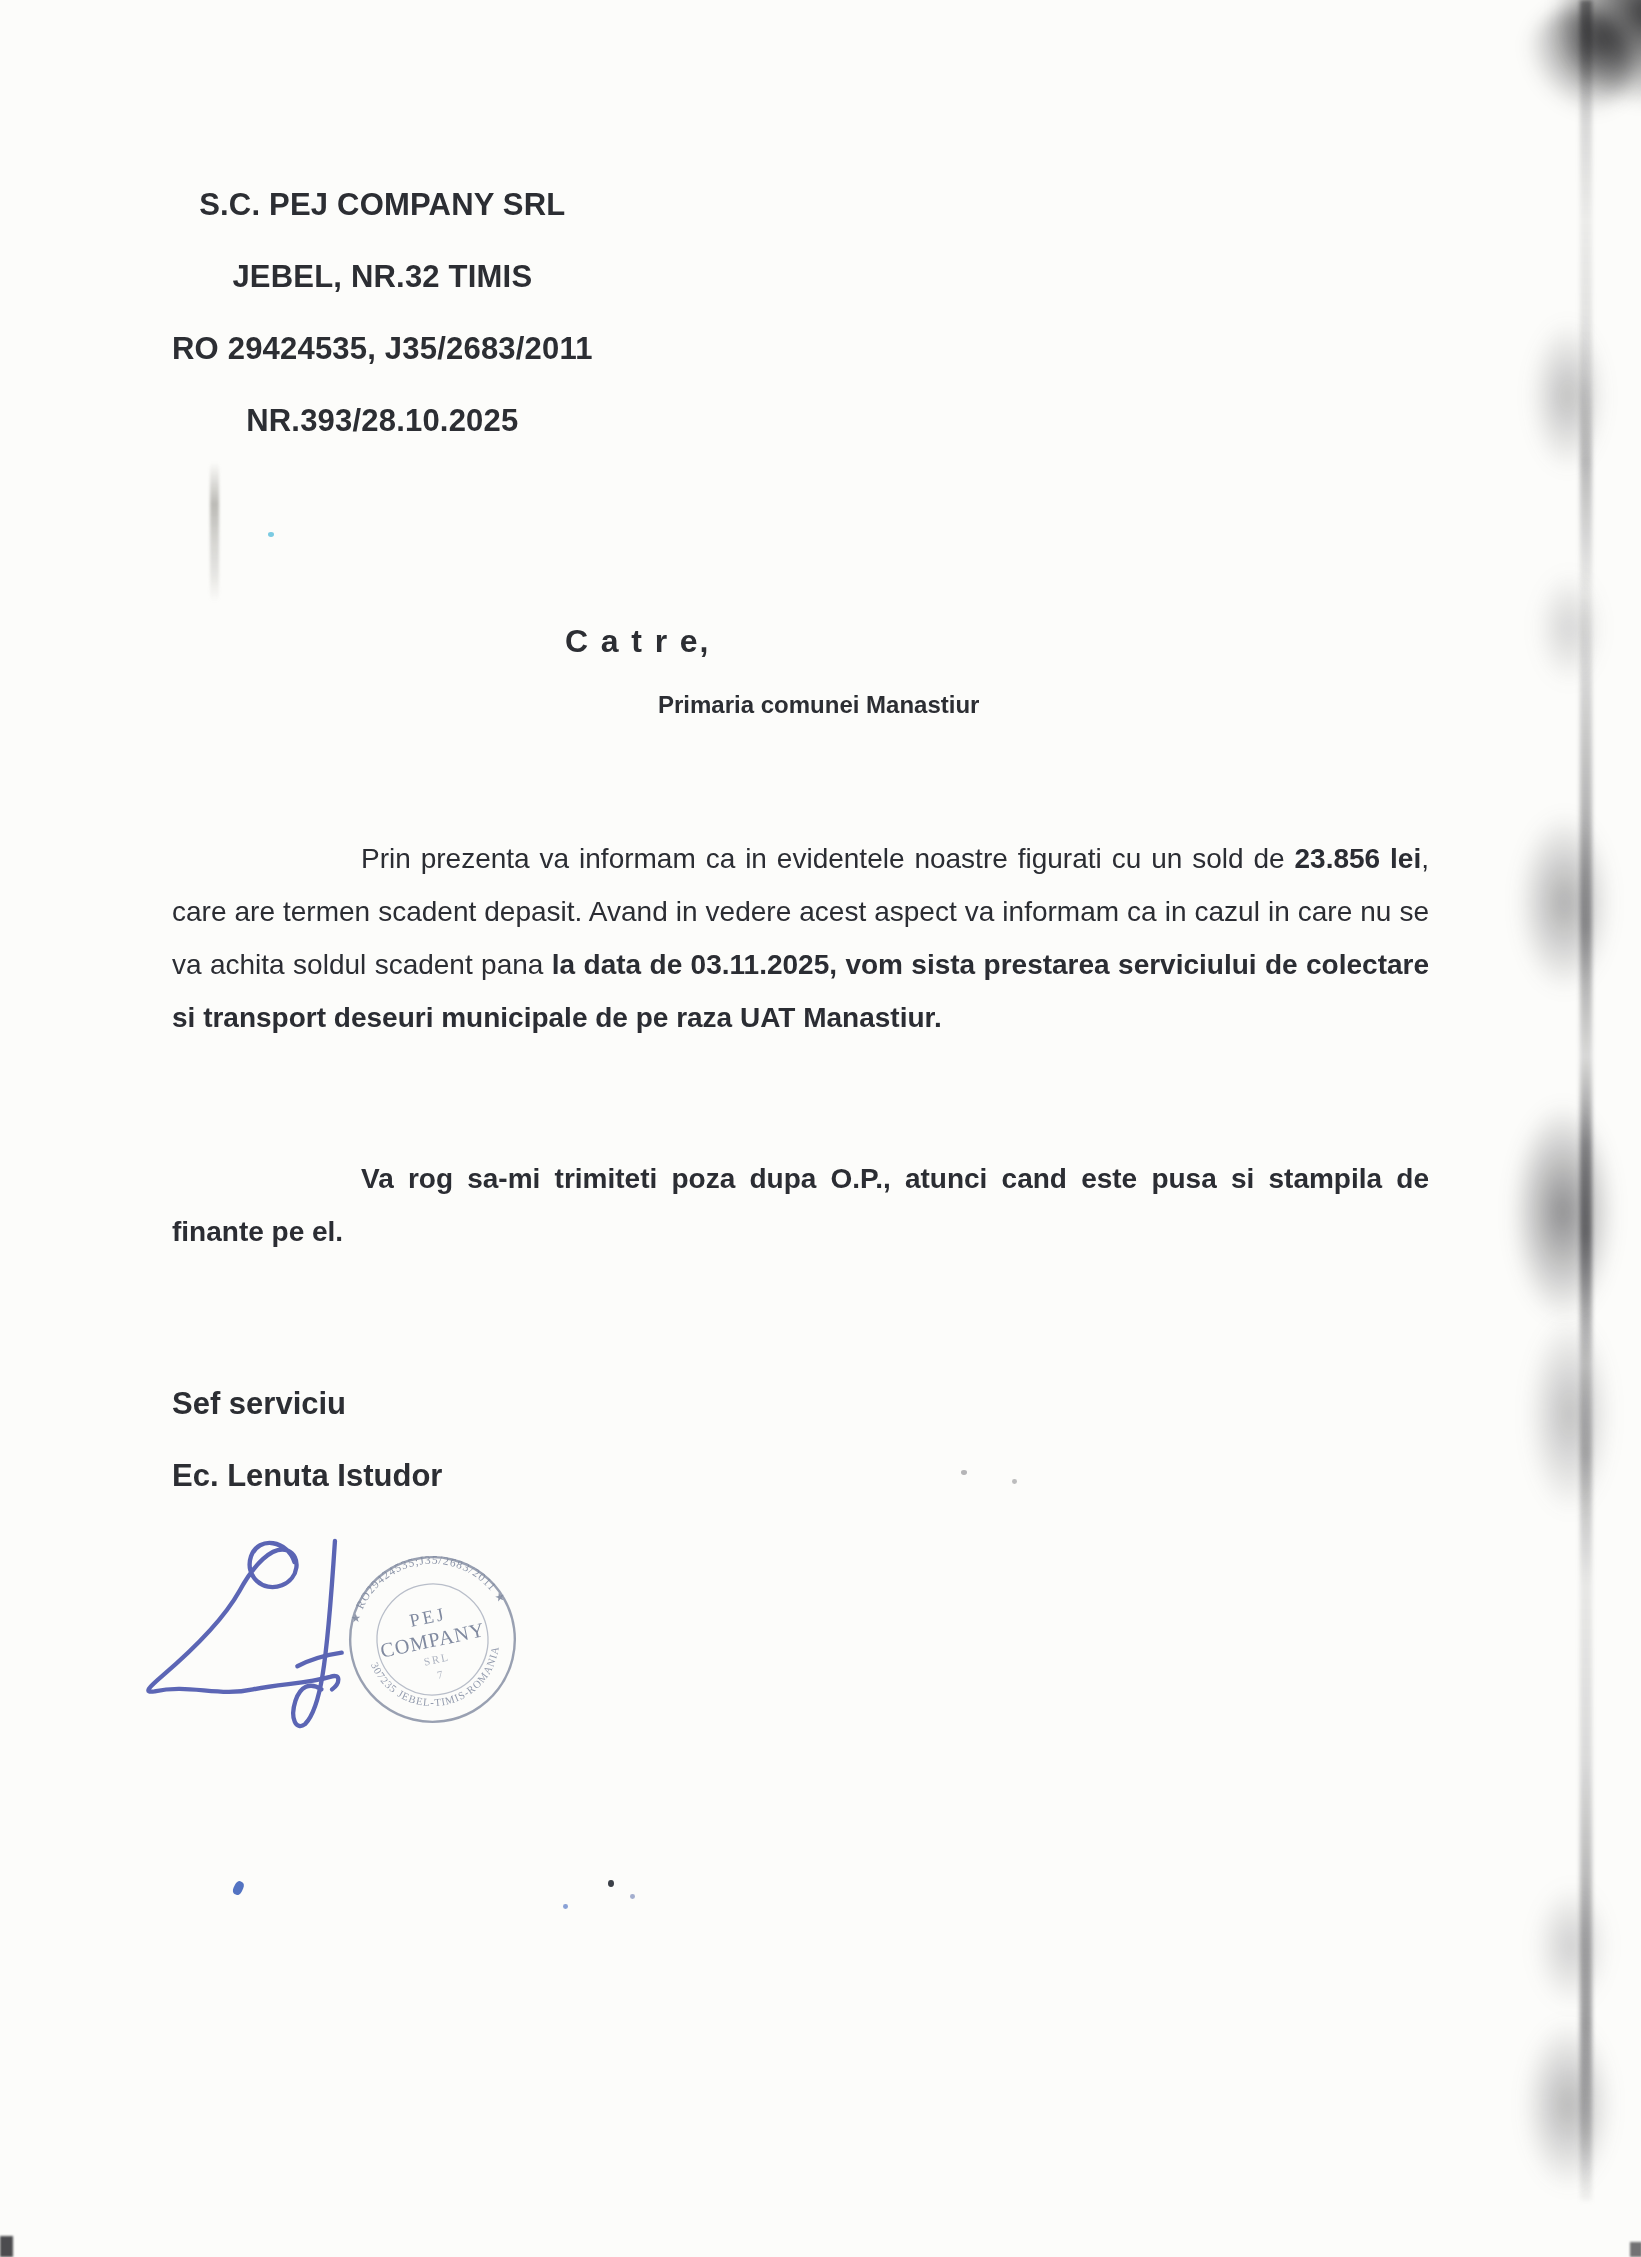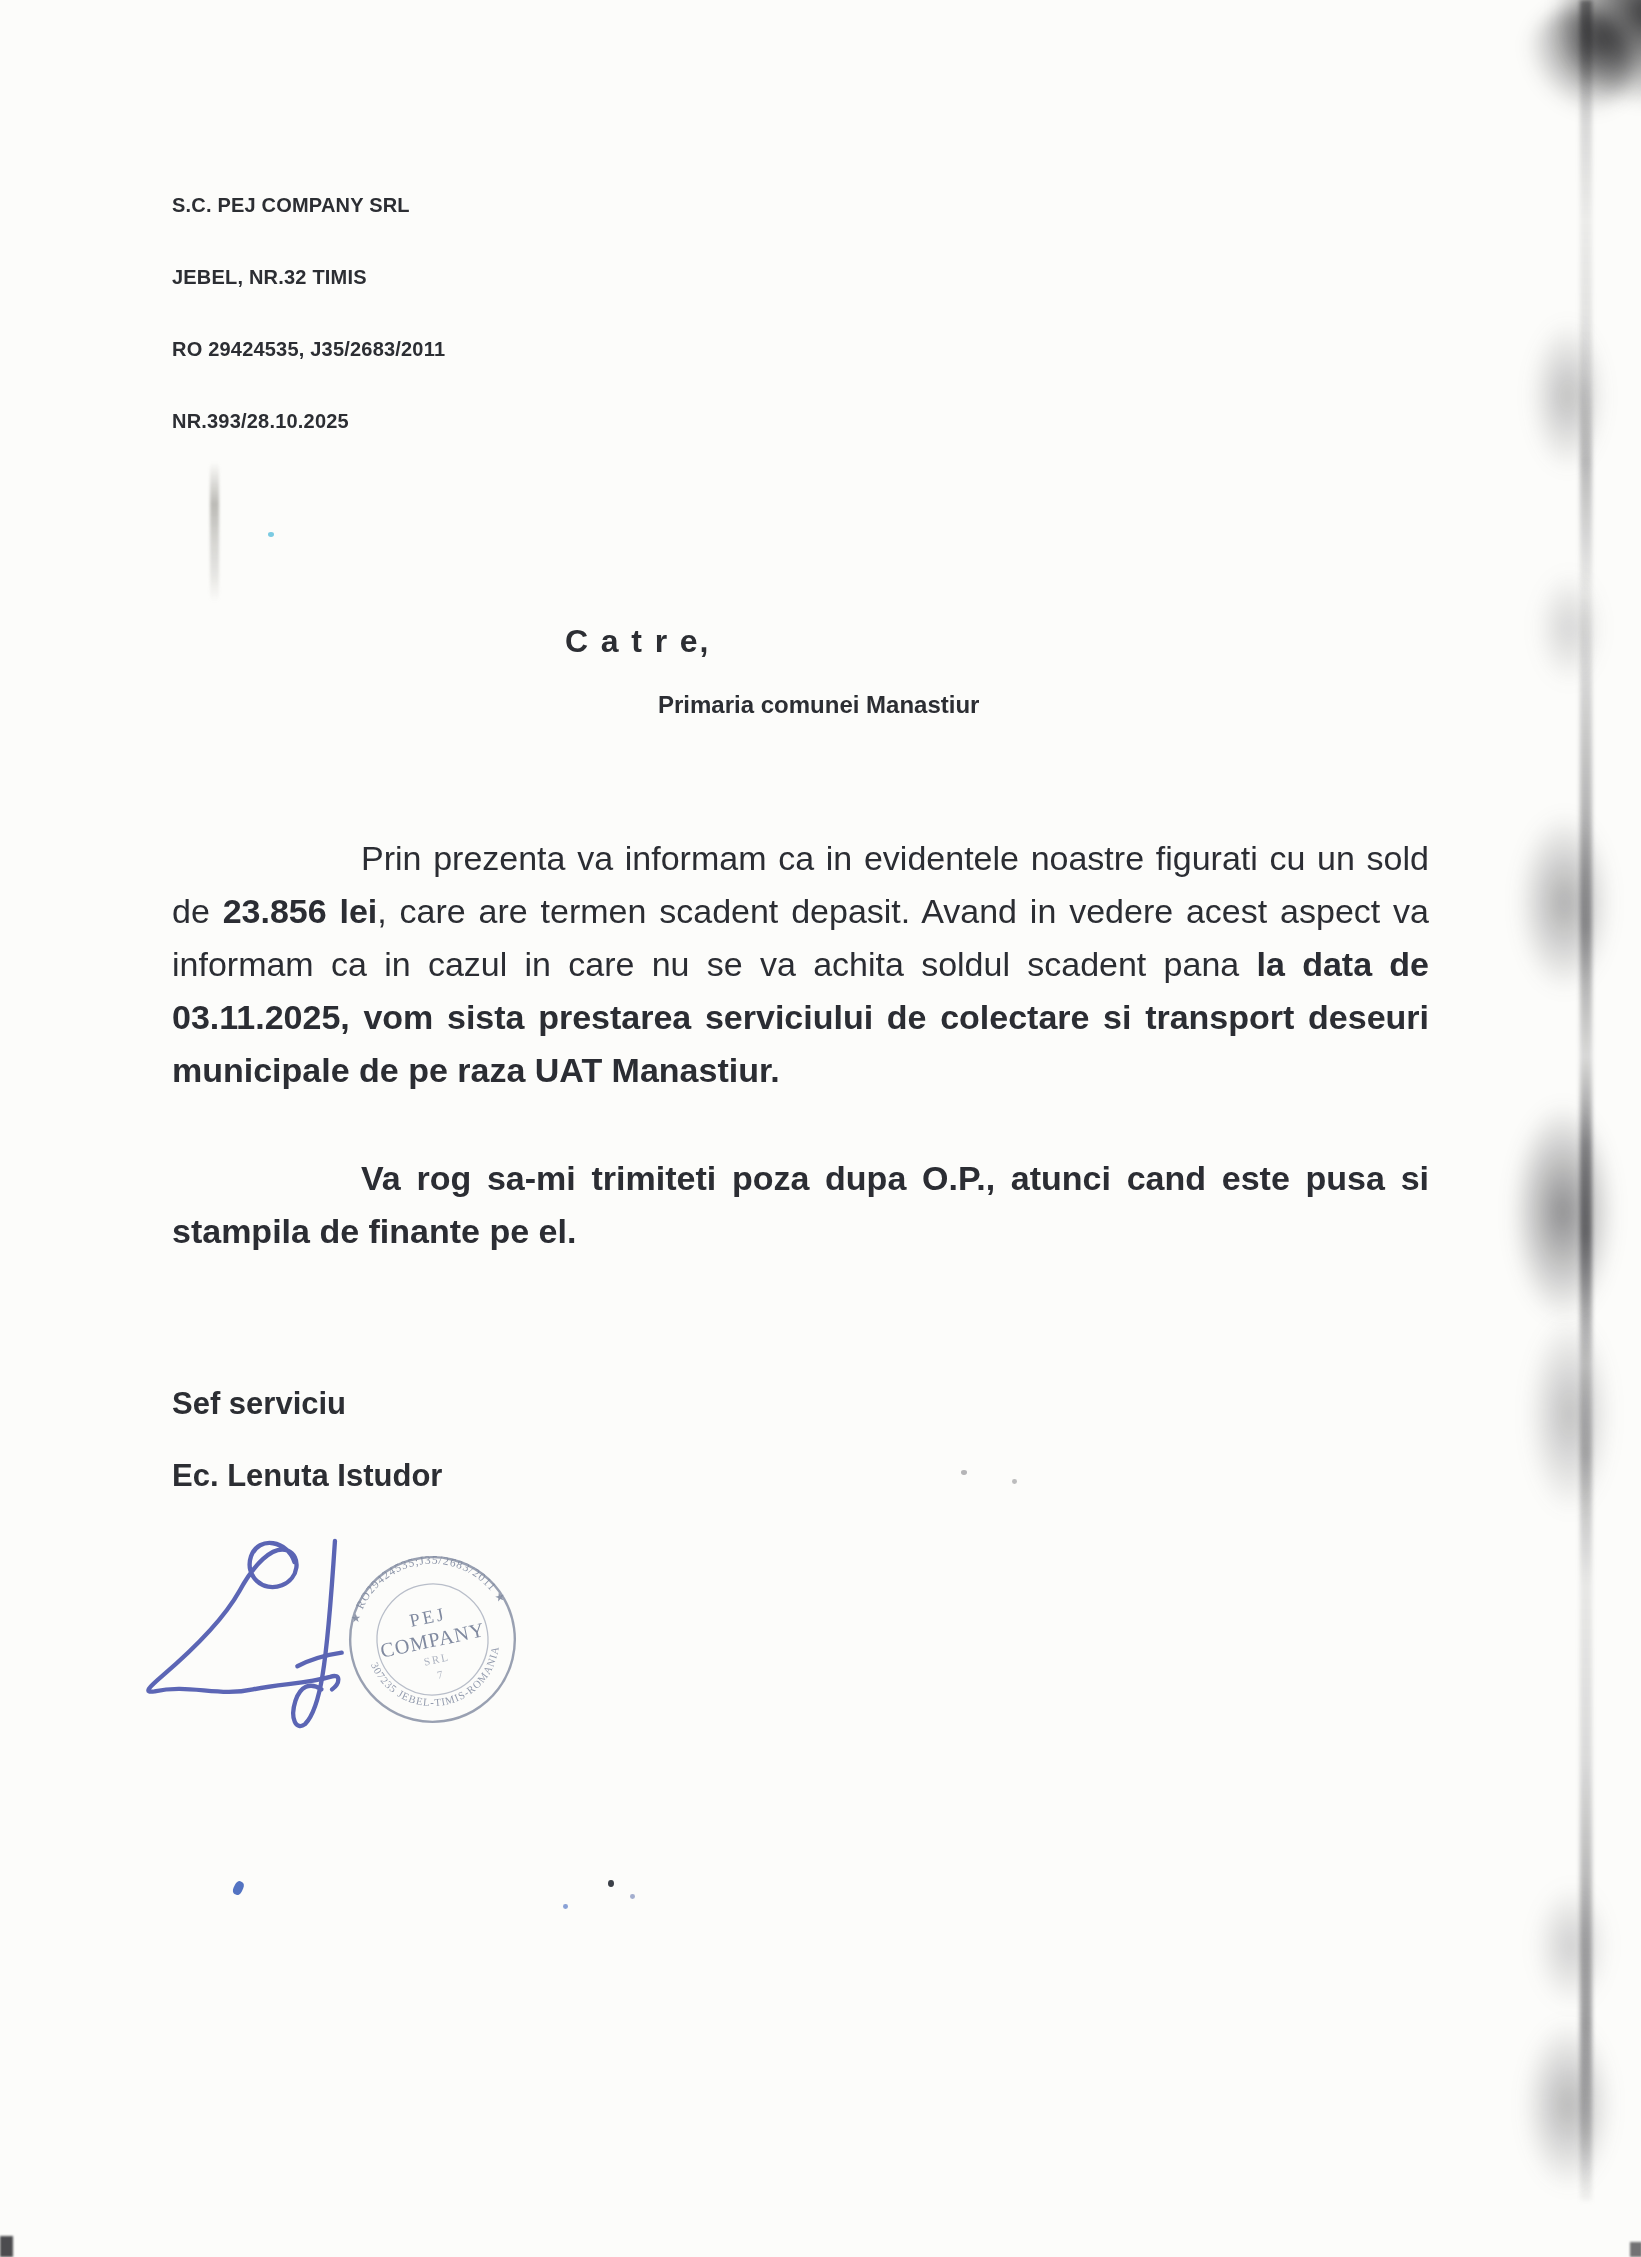--- a/index.html
+++ b/index.html
@@ -11,36 +11,36 @@
   .page{
     position:relative;
     width:1641px;height:2257px;
     background:#fcfcfa;
     overflow:hidden;
     color:#2c2e33;
   }
   
   .letterhead{
     position:absolute;left:172px;top:183px;
-    font-size:20px;font-weight:700;letter-spacing:0.2px;
+    font-size:31px;font-weight:700;letter-spacing:0.2px;text-align:center;
   }
   .letterhead .hline{height:72px;line-height:44px;}
   
   .salutation{
     position:absolute;left:565px;top:623px;
     font-size:32px;font-weight:700;letter-spacing:1.9px;
   }
   .recipient{
     position:absolute;left:658px;top:691px;
     font-size:24px;font-weight:700;
   }
   
   .para{
     position:absolute;left:172px;width:1257px;
-    font-size:34px;line-height:53px;
+    font-size:28px;line-height:53px;
     text-align:justify;text-justify:inter-word;
     text-indent:189px;
     color:#2b2d33;
   }
   .para-1{top:832px;}
   .para-2{top:1152px;}
   
   .closing-block{
     position:absolute;left:172px;top:1383px;
     font-size:31px;font-weight:700;

